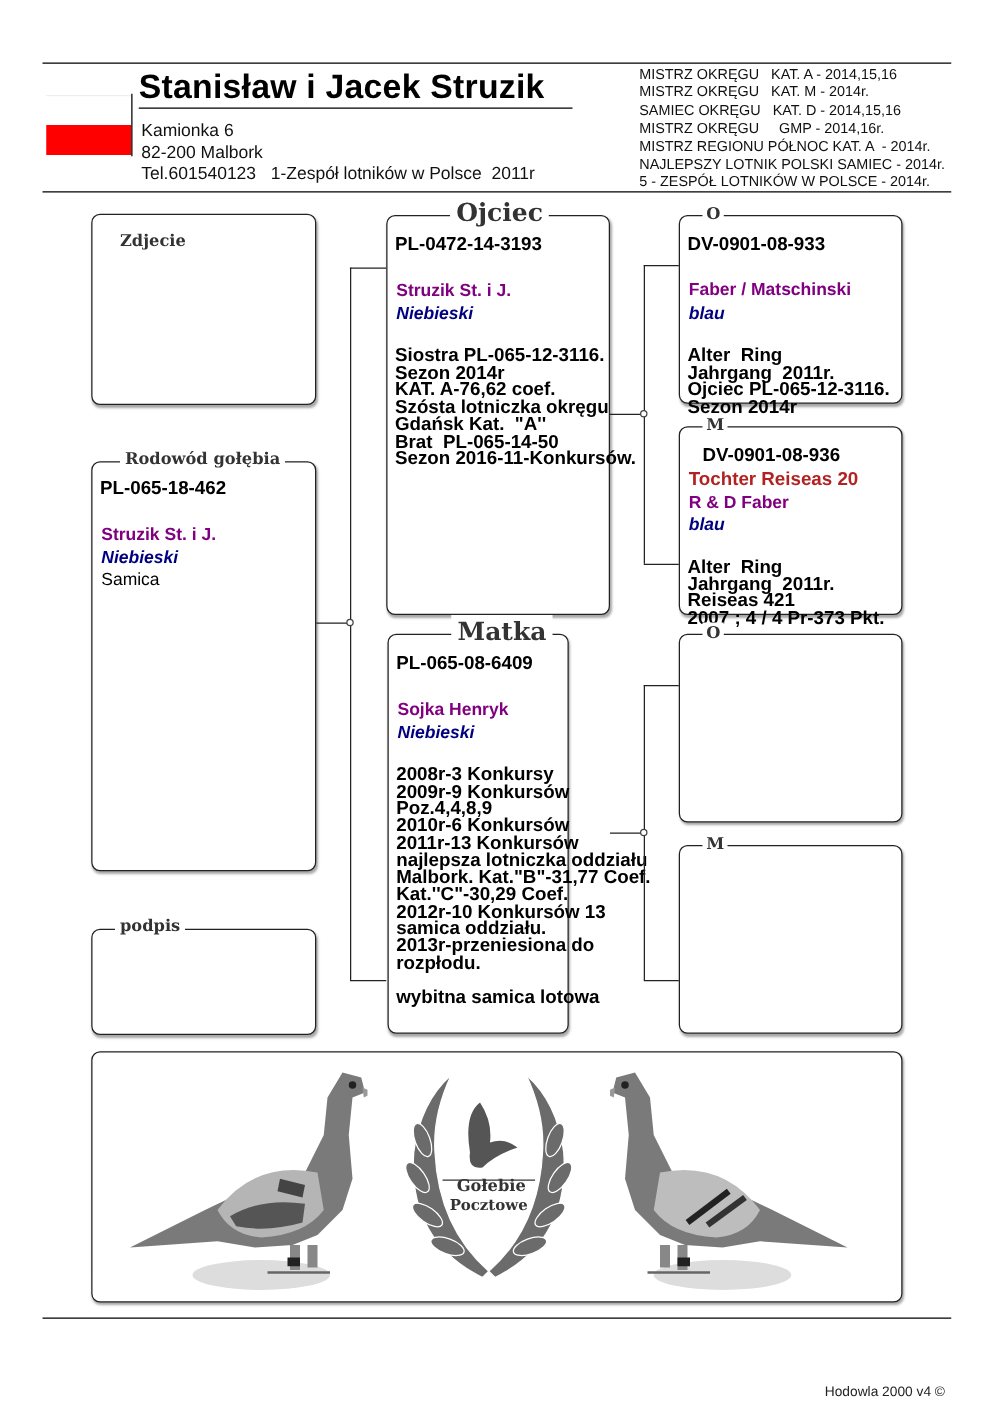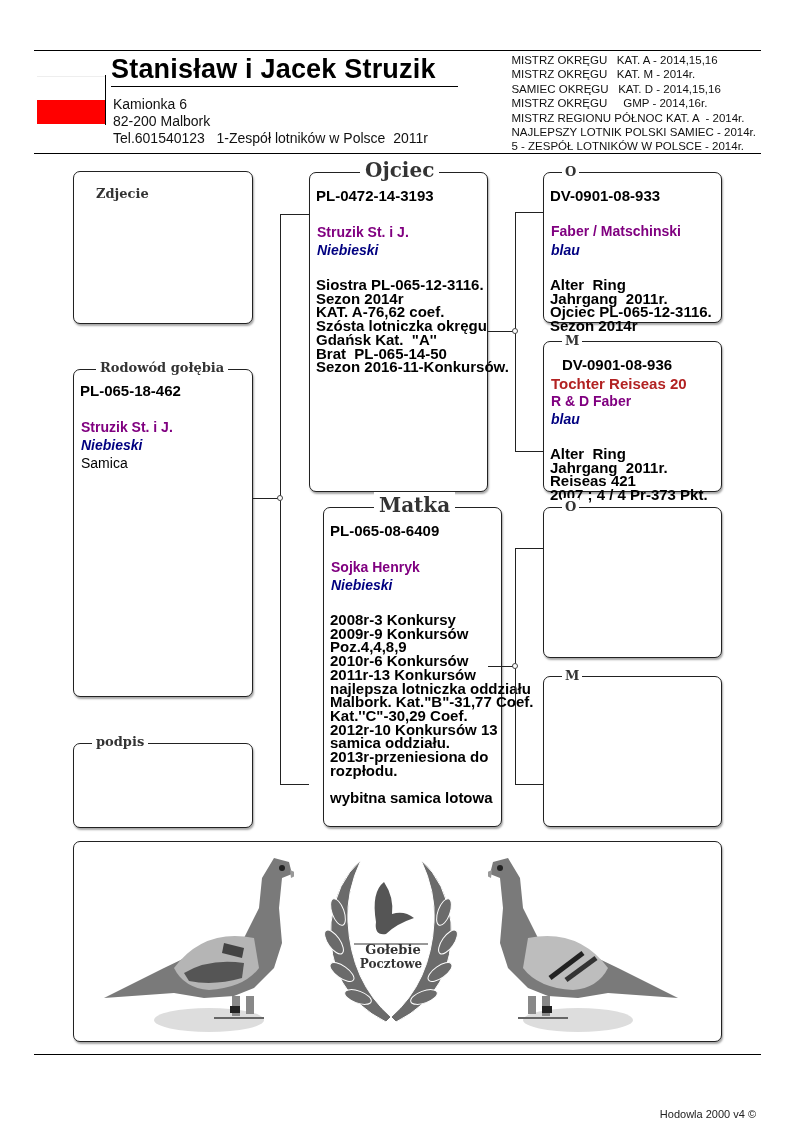--- a/index.html
+++ b/index.html
@@ -99,21 +99,21 @@
   <div class="color abs" style="left:7px; top:69px;">Niebieski</div>
   <div class="notes abs" style="left:6px; top:89px;">Siostra PL-065-12-3116.
 Sezon 2014r
 KAT. A-76,62 coef.
 Szósta lotniczka okręgu
 Gdańsk Kat.  "A''
 Brat  PL-065-14-50
 Sezon 2016-11-Konkursów.</div>
 </div>
 
-<div class="box" style="left:323px; top:507px; width:179px; height:320px;">
+<div class="box" style="left:310px; top:507px; width:145px; height:320px;">
   <div class="legend big" style="left:50px;">Matka</div>
   <div class="ring abs" style="left:6px; top:14px;">PL-065-08-6409</div>
   <div class="breeder abs" style="left:7px; top:51px;">Sojka Henryk</div>
   <div class="color abs" style="left:7px; top:69px;">Niebieski</div>
   <div class="notes abs" style="left:6px; top:89px;">2008r-3 Konkursy
 2009r-9 Konkursów
 Poz.4,4,8,9
 2010r-6 Konkursów
 2011r-13 Konkursów
 najlepsza lotniczka oddziału

